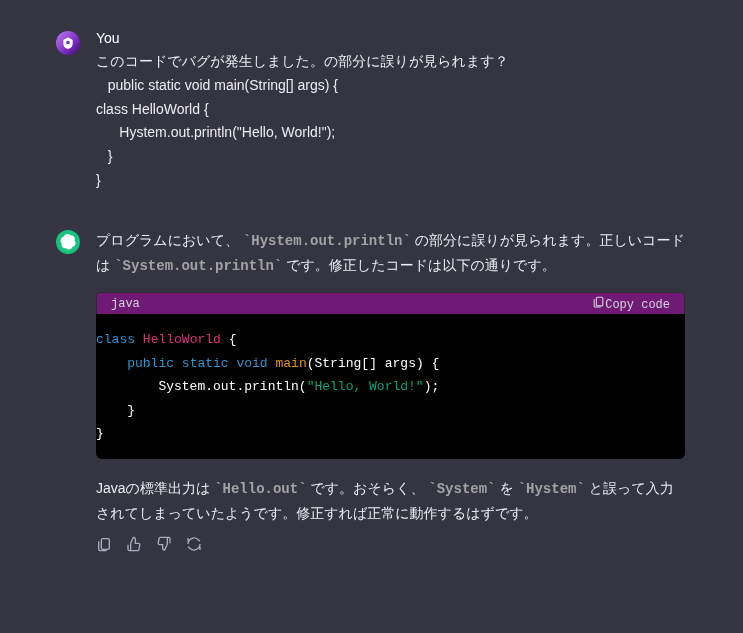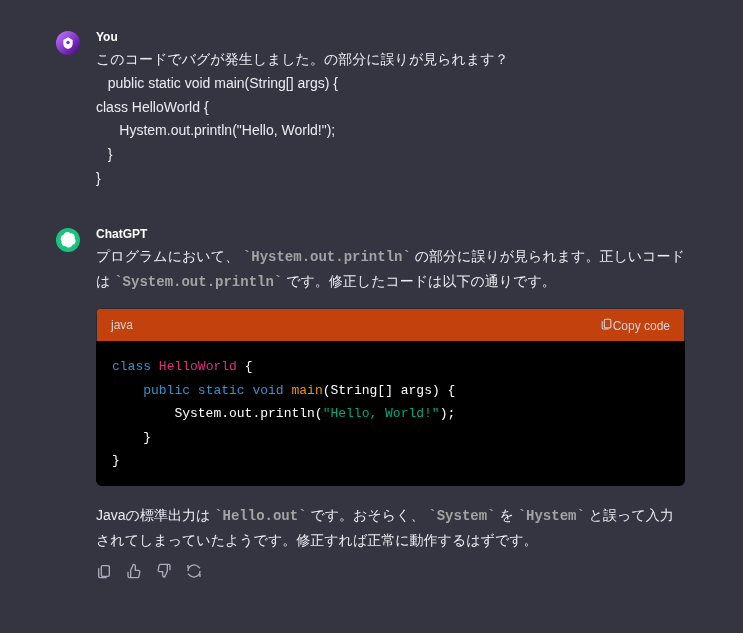--- a/index.html
+++ b/index.html
@@ -31,58 +31,59 @@
   .avatar-user {
     background: linear-gradient(135deg, #c77dff 0%, #7b2cbf 60%, #3c096c 100%);
   }
   .avatar-user svg { width: 14px; height: 14px; }
   .avatar-assistant {
     background: #19c37d;
   }
   .avatar-assistant svg { width: 16px; height: 16px; }
   .body { flex: 1; min-width: 0; }
   .author {
-    font-weight: 700;
-    font-size: 12px;
+    font-weight: 400;
+    font-size: 14px;
     color: #fff;
     margin-bottom: 4px;
   }
   .line { line-height: 1.7; color: #ececf1; }
   .inline-code {
     font-family: "Courier New", monospace;
     font-weight: 700;
     color: #a3a3a3;
   }
   .codeblock {
     margin: 14px 0 18px 0;
     border-radius: 6px;
     overflow: hidden;
     background: #000;
   }
   .codehead {
-    background: #c2410c;
-    padding: 8px 14px;
+    background: #701a75;
+    padding: 2px 14px;
     display: flex;
     justify-content: space-between;
     align-items: center;
     font-size: 12px;
     color: #d1d5db;
     border: 1px solid #2a2b32;
     border-bottom: none;
+    font-family: Liberation Mono, monospace;
   }
   .copy {
     display: flex;
     align-items: flex-end;
     gap: 0;
     cursor: pointer;
     color: #d1d5db;
   }
   .copy svg { width: 13px; height: 13px; }
   pre {
-    padding: 14px 16px;
+    padding: 14px 0;
     font-family: "Courier New", monospace;
     font-size: 13px;
     line-height: 1.8;
     white-space: pre;
     color: #fff;
     border-radius: 17px;
   }
   .tok-kw   { color: #2e95d3; }
   .tok-cls  { color: #df3079; }
   .tok-fn   { color: #e9950c; }
@@ -117,21 +118,20 @@
   </div>
 </div>
 
 <div class="msg">
   <div class="avatar avatar-assistant">
     <svg viewBox="0 0 41 41" fill="none">
         <path d="M37.5 16.5c.9-2.7.6-5.7-.8-8.2-2.1-3.7-6.4-5.6-10.5-4.7C24.4 1.5 21.8.3 19 .3c-4.3 0-8.1 2.7-9.5 6.8-2.8.6-5.2 2.3-6.6 4.8-2.1 3.7-1.6 8.4 1.2 11.6-.9 2.7-.6 5.7.8 8.2 2.1 3.7 6.4 5.6 10.5 4.7 1.8 2.1 4.4 3.3 7.2 3.3 4.3 0 8.1-2.7 9.5-6.8 2.8-.6 5.2-2.3 6.6-4.8 2.1-3.7 1.6-8.4-1.2-11.6z" fill="#fff"></path>
       </svg>
   </div>
   <div class="body">
-    <div class="author">ChatGPT</div>
 
     <div class="line">
       <span>プログラムにおいて、</span>
       <span class="inline-code">`Hystem.out.println`</span>
       <span> の部分に誤りが見られます。正しいコードは </span>
       <span class="inline-code">`System.out.println`</span>
       <span> です。修正したコードは以下の通りです。</span>
     </div>
 
     <div class="codeblock">

